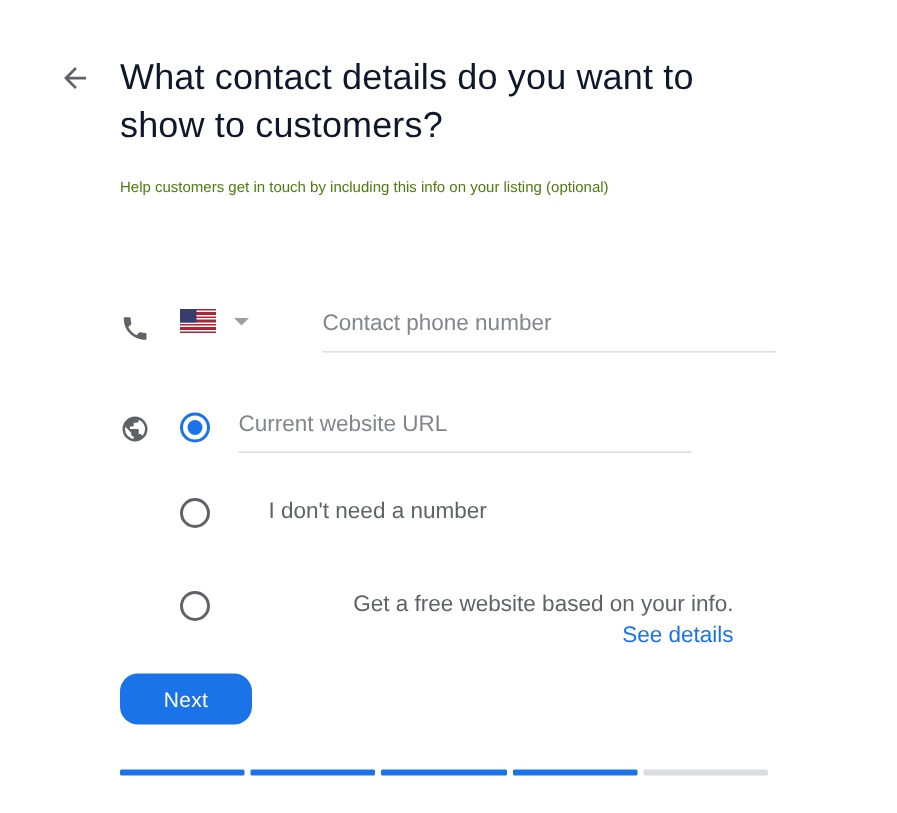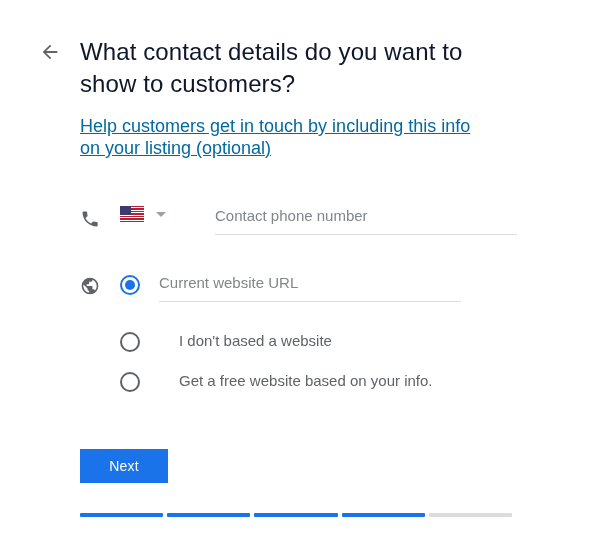--- a/index.html
+++ b/index.html
@@ -47,37 +47,36 @@
     font-weight: 400;
     color: #0f172a;
     letter-spacing: 0.1px;
   }
   .subtitle {
     position: absolute;
     left: 80px;
     top: 115px;
     width: 415px;
     margin: 0;
-    font-size: 18px;
+    font-size: 10px;
     line-height: 22px;
-    color: #0369a1;
-    text-decoration: underline;
+    color: #4d7c0f;
   }
 
   
   .row {
     position: absolute;
     display: flex;
     align-items: flex-start;
     left: 80px;
   }
   .row-phone  { top: 206px; }
   .row-url    { top: 273px; }
   .row-nosite { top: 330px; }
-  .row-free   { top: 370px; }
+  .row-free   { top: 392px; text-align: right; }
 
   .lead-icon {
     width: 26px;
     height: 26px;
     flex: 0 0 auto;
     display: flex;
     align-items: center;
     justify-content: flex-start;
   }
   .lead-spacer {
@@ -193,21 +192,21 @@
   
   .next-btn {
     position: absolute;
     left: 80px;
     top: 449px;
     width: 88px;
     height: 34px;
     background: #1a73e8;
     color: #ffffff;
     border: none;
-    border-radius: 0;
+    border-radius: 12px;
     font-family: "Liberation Sans", sans-serif;
     font-size: 14px;
     font-weight: 500;
     letter-spacing: 0.2px;
     cursor: pointer;
   }
 
   
   .progress {
     position: absolute;
@@ -265,28 +264,29 @@
       <path d="M12 2a10 10 0 100 20 10 10 0 000-20zm-1 17.9A8 8 0 014 12c0-.6.1-1.2.2-1.8L9 15v1a2 2 0 002 2v1.9zm6.9-2.5c-.3-.8-1-1.4-1.9-1.4h-1v-3a1 1 0 00-1-1H8v-2h2a1 1 0 001-1V7h2a2 2 0 002-2v-.4A8 8 0 0117.9 17.4z" fill="#5f6368"></path>
     </svg>
   </span>
   <span class="radio radio-on"></span>
   <input class="field field-url" type="text" placeholder="Current website URL" style="">
 </div>
 
 <div class="row row-nosite">
   <span class="lead-spacer"></span>
   <span class="radio radio-off"></span>
-  <span class="opt-text">I don't based a website</span>
+  <span class="opt-text">I don't need a number</span>
 </div>
 
 <div class="row row-free">
   <span class="lead-spacer"></span>
   <span class="radio radio-off"></span>
   <span class="opt-text">
     <span>Get a free website based on your info.</span><br>
+    <a class="link">See details</a>
   </span>
 </div>
 
 <button class="next-btn">Next</button>
 
 <div class="progress">
   <span class="seg" style="background: rgb(26, 115, 232);"></span>
   <span class="seg" style="background: rgb(26, 115, 232);"></span>
   <span class="seg" style="background: rgb(26, 115, 232);"></span>
   <span class="seg" style="background: rgb(26, 115, 232);"></span>

